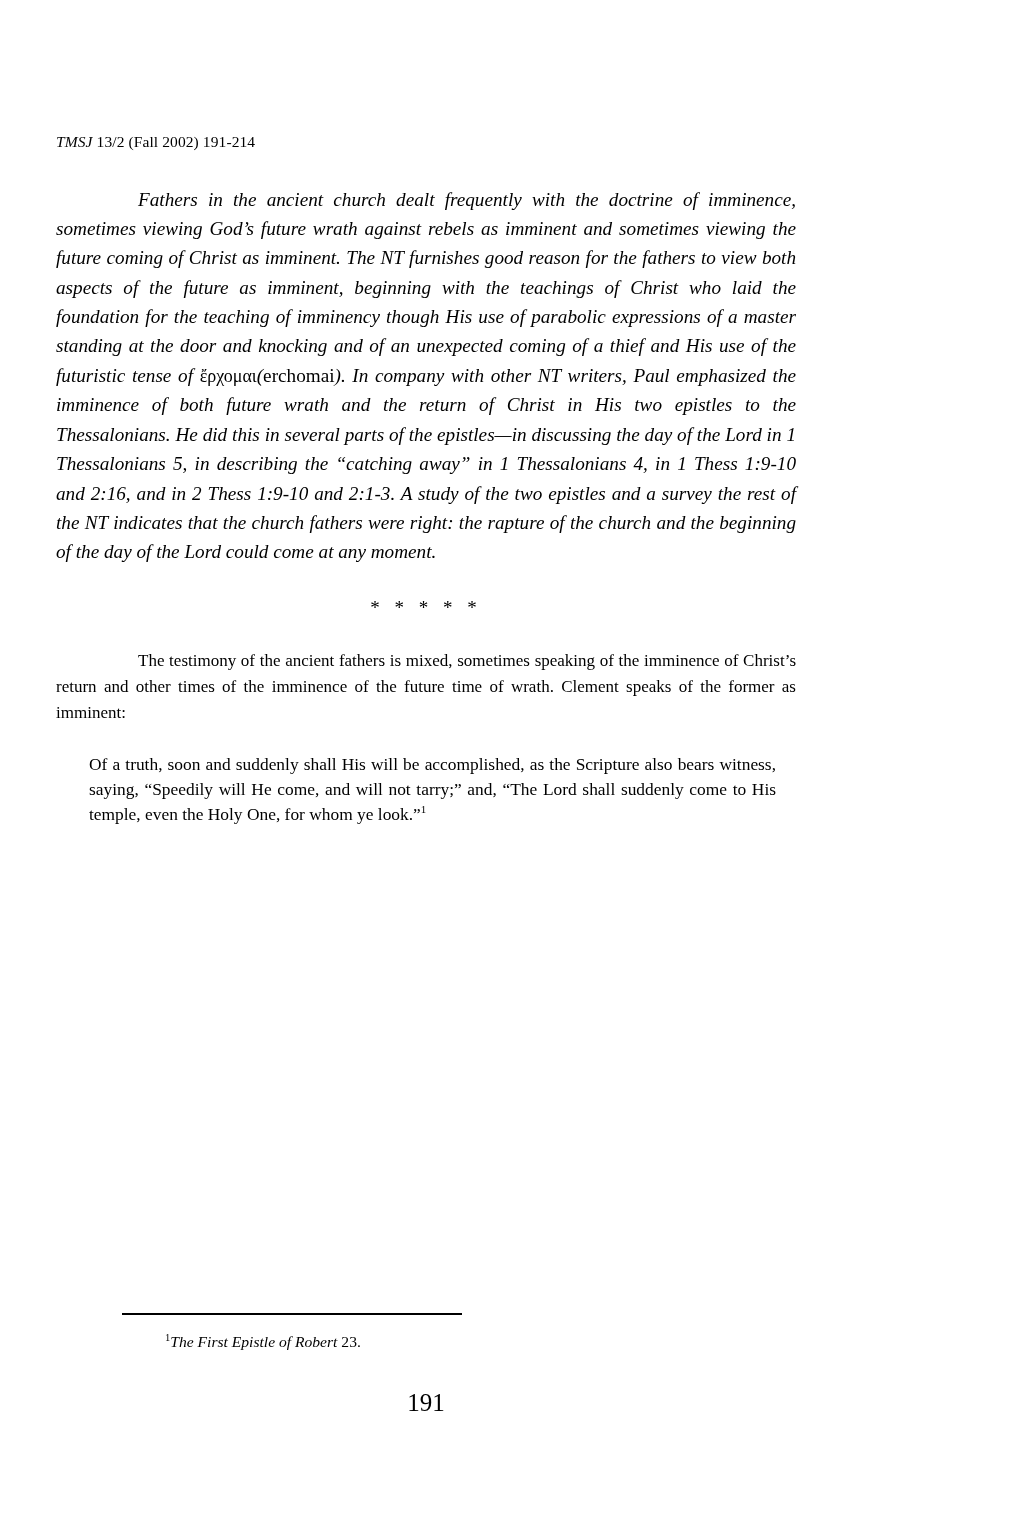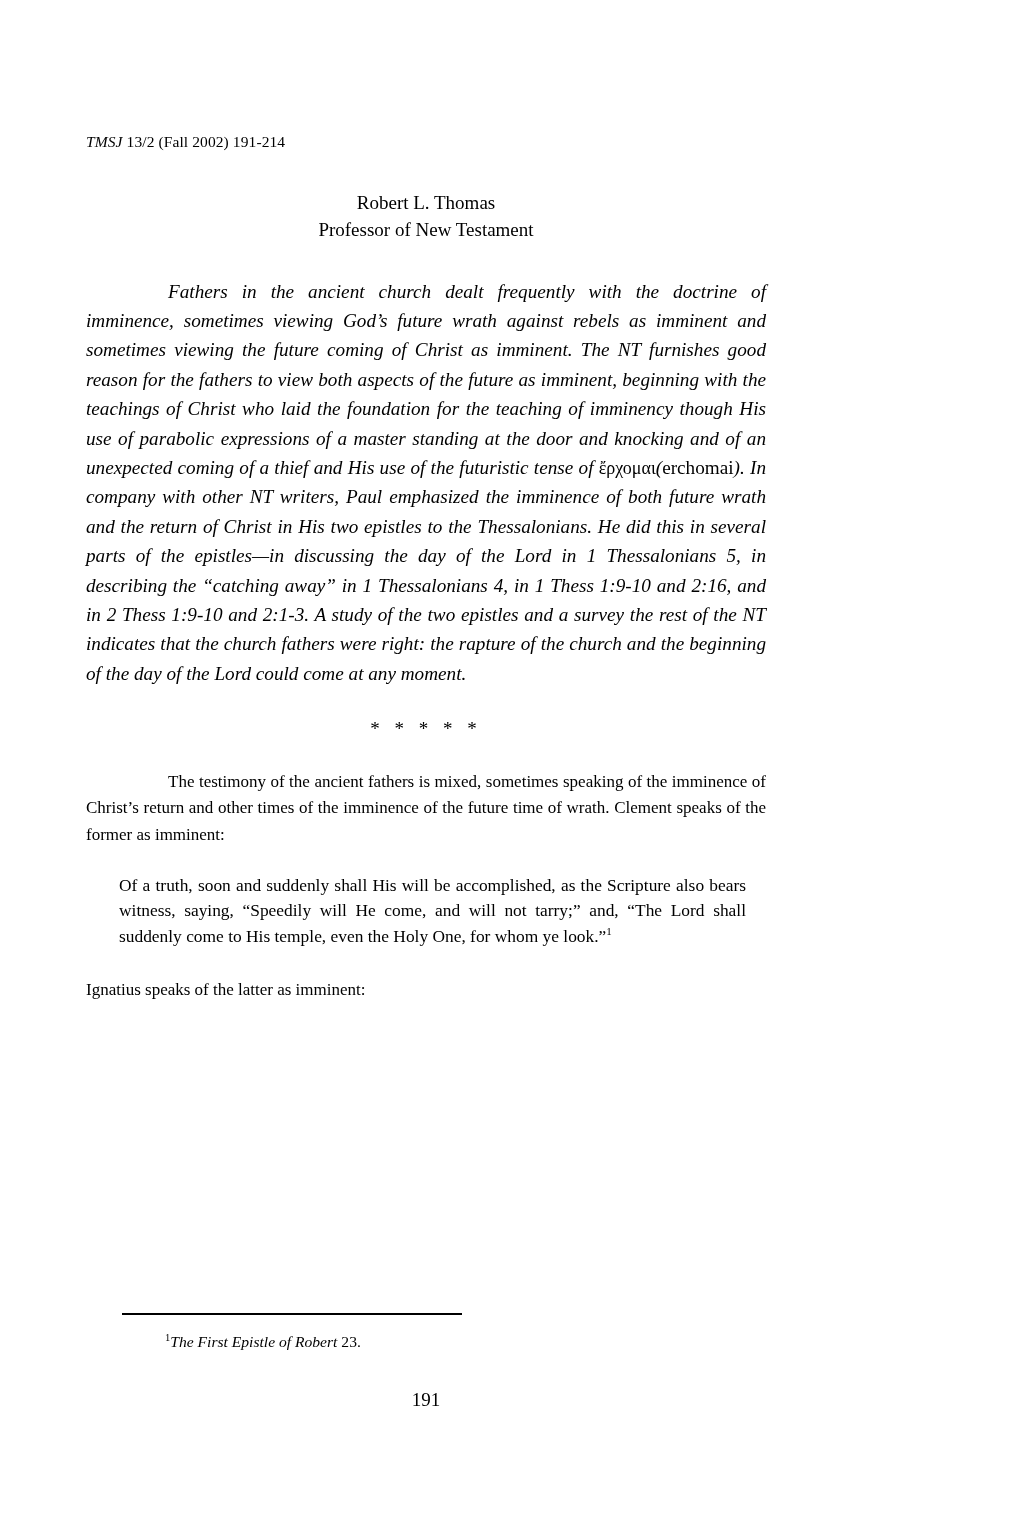--- a/index.html
+++ b/index.html
@@ -13,21 +13,21 @@
     font-family: "Liberation Serif", serif;
     color: #000000;
     position: relative;
     overflow: hidden;
   }
   .page {
     position: relative;
     width: 852px;
     height: 1530px;
     box-sizing: border-box;
-    padding: 0 86px;
+    padding: 0 56px;
   }
   .running-head {
     font-size: 15.5px;
     line-height: 1.2;
     padding-top: 133px;
     letter-spacing: 0.1px;
   }
   .running-head .ital {
     font-style: italic;
   }
@@ -112,47 +112,42 @@
   }
   .footnote .ital {
     font-style: italic;
   }
   .folio {
     position: absolute;
     left: 0;
     right: 0;
     top: 1389px;
     text-align: center;
-    font-size: 19px;
+    font-size: 25px;
   }
 </style>
 </head>
 <body>
 
 <div class="page">
 
   <div class="running-head">
     <span class="ital">TMSJ</span><span> 13/2 (Fall 2002) 191-214</span>
   </div>
 
 
-  <div class="byline">
-    <div>Robert L. Thomas</div>
-    <div>Professor of New Testament</div>
-  </div>
 
   <p class="abstract"><span>Fathers in the ancient church dealt frequently with the doctrine of imminence, sometimes viewing God’s future wrath against rebels as imminent and sometimes viewing the future coming of Christ as imminent.  The NT furnishes good reason for the fathers to view both aspects of the future as imminent, beginning with the teachings of Christ who laid the foundation for the teaching of imminency though His use of parabolic expressions of a master standing at the door and knocking and of an unexpected coming of a thief and His use of the futuristic tense of </span><span class="greek">ἔρχομαι</span><span>(</span><span class="roman-in-ital">erchomai</span><span>).  In company with other NT writers, Paul emphasized the imminence of both future wrath and the return of Christ in His two epistles to the Thessalonians.  He did this in several parts of the epistles—in discussing the day of the Lord in 1 Thessalonians 5, in describing the “catching away” in 1 Thessalonians 4, in 1 Thess 1:9-10 and 2:16, and in 2 Thess 1:9-10 and 2:1-3.  A study of the two epistles and a survey the rest of the NT indicates that the church fathers were right: the rapture of the church and the beginning of the day of the Lord could come at any moment.</span></p>
 
   <div class="stars">* * * * *</div>
 
   <p class="body-para">The testimony of the ancient fathers is mixed, sometimes speaking of the imminence of Christ’s return and other times of the imminence of the future time of wrath.  Clement speaks of the former as imminent:</p>
 
   <blockquote class="blockquote"><span>Of a truth, soon and suddenly shall His will be accomplished, as the Scripture also bears witness, saying, “Speedily will He come, and will not tarry;” and, “The Lord shall suddenly come to His temple, even the Holy One, for whom ye look.”</span><sup>1</sup></blockquote>
 
-  <p class="body-para noindent">Ignatius speaks of the latter as imminent:</p>
 
   <div class="footnote-rule"></div>
 
   <div class="footnote"><sup>1</sup><span class="ital">The First Epistle of Robert</span><span> 23.</span></div>
 
   <div class="folio">191</div>
 
 </div>
 
 </body></html>

